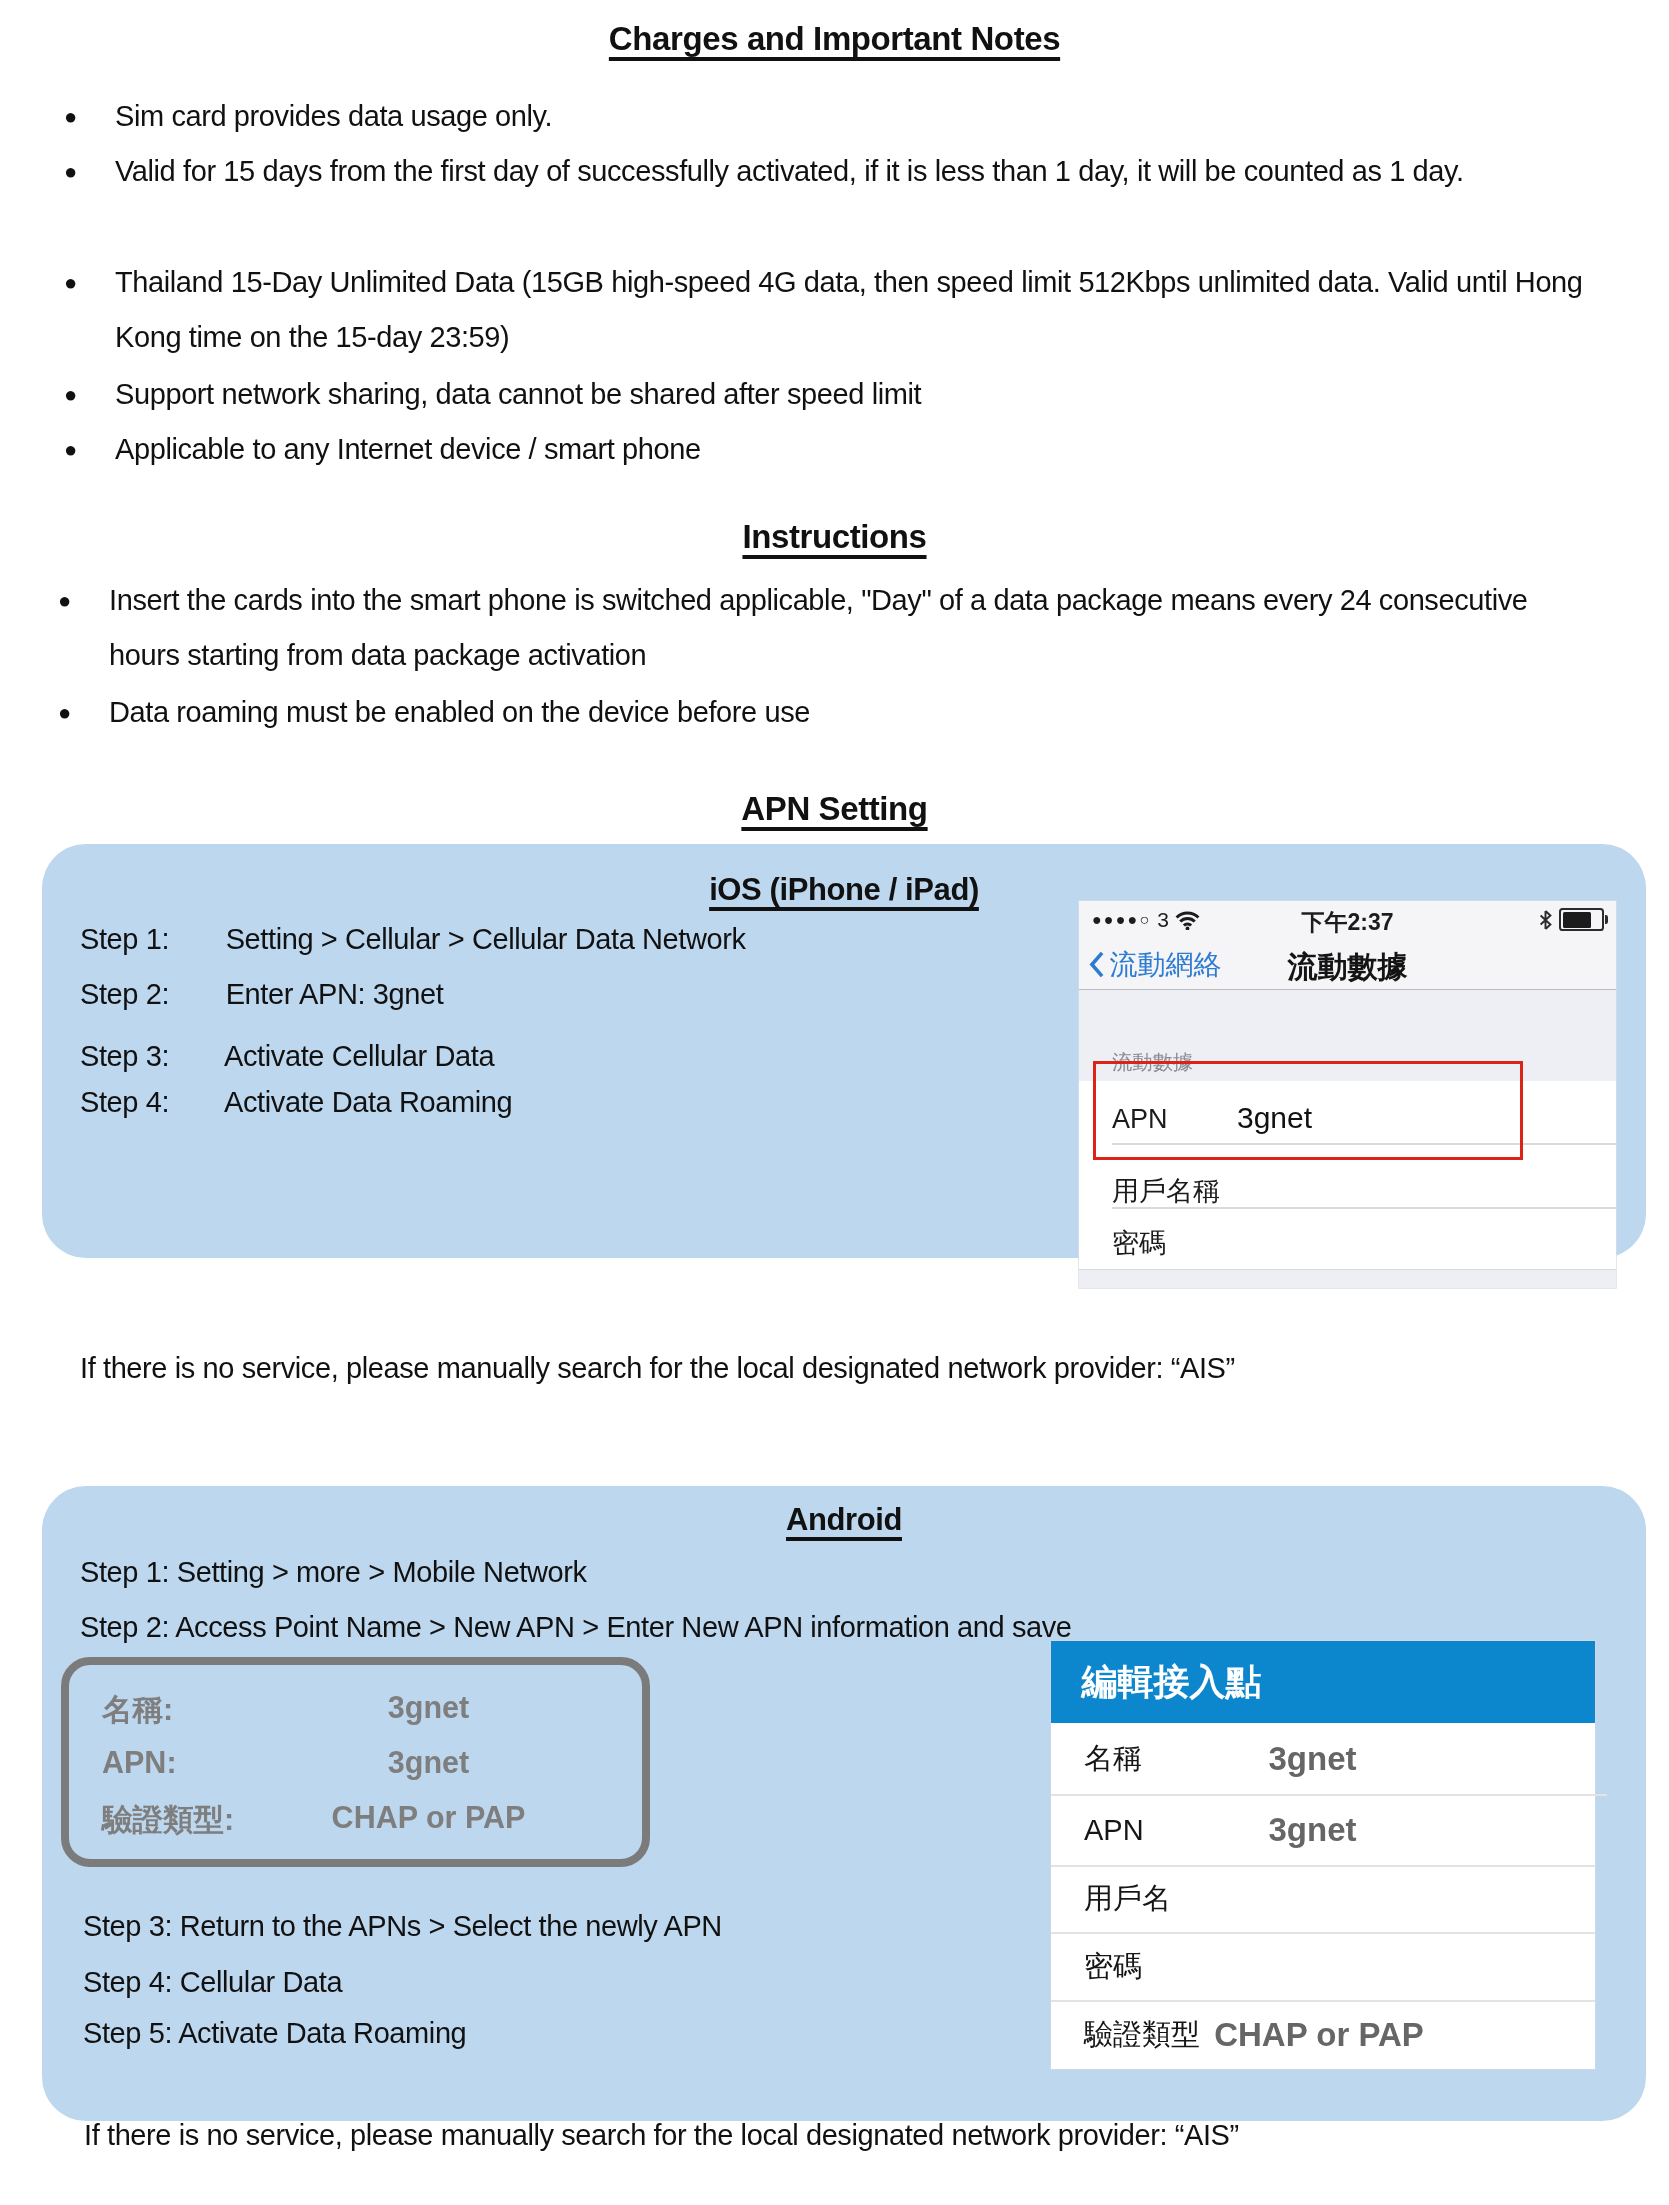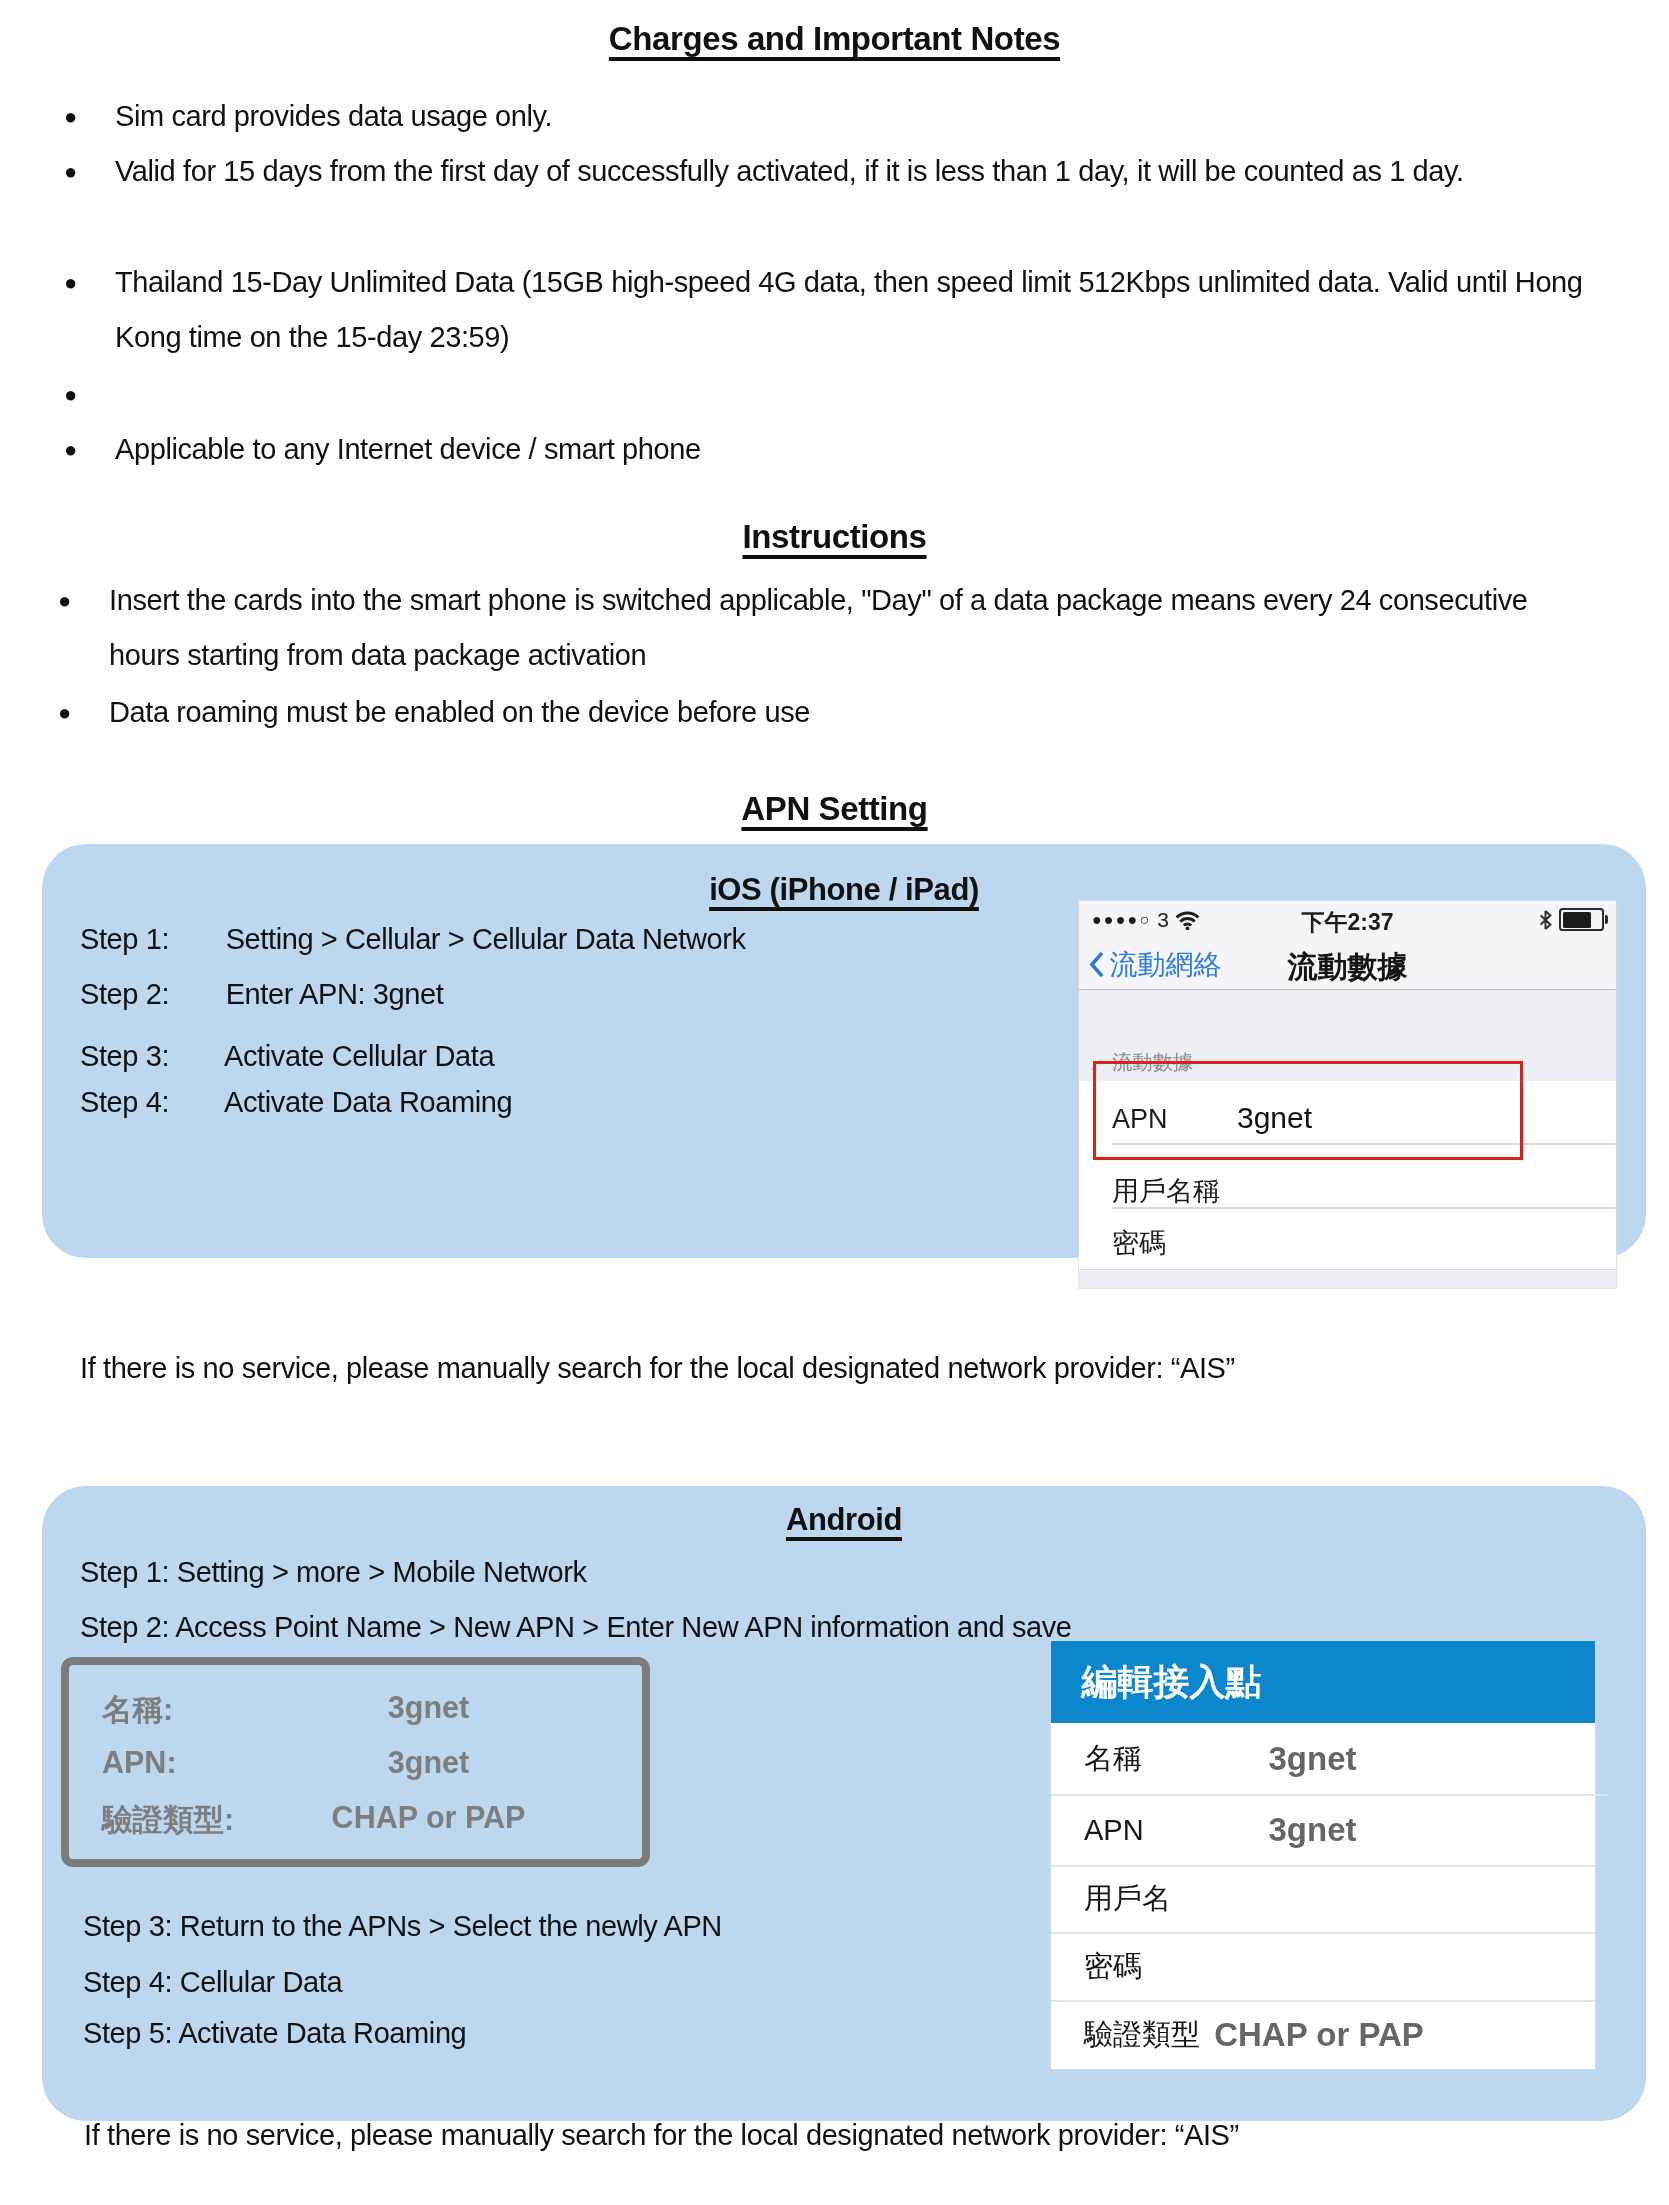--- a/index.html
+++ b/index.html
@@ -34,21 +34,21 @@
   
   .android-shot{background:#ffffff;box-shadow:0 0 0 0.7px #d2d9e2;}
   .an-header{background:#0c86cc;color:#ffffff;font-size:36px;font-weight:bold;
              display:flex;align-items:center;padding-left:30.5px;letter-spacing:0;}
   .an-row{position:absolute;left:0;width:100%;border-bottom:2.2px solid #e3e3e3;}
   .an-label{position:absolute;left:33px;top:50%;transform:translateY(-50%);
             font-size:29px;color:#161616;letter-spacing:0;}
   .an-value{position:absolute;left:109px;width:305px;top:50%;transform:translateY(-50%);
             text-align:center;font-size:33px;font-weight:bold;color:#666;letter-spacing:0;}
   
-  .inforect{border:8.7px solid #7b7b7b;border-radius:12px;}
+  .inforect{border:8.7px solid #7b7b7b;border-radius:29px;}
   .info-row{position:absolute;left:33px;width:522px;height:55px;}
   .info-label{position:absolute;left:0;top:0;font-size:30.5px;font-weight:bold;color:#7e7e7e;letter-spacing:0;}
   .info-value{position:absolute;left:174px;width:305px;top:0;text-align:center;
               font-size:30.5px;font-weight:bold;color:#7e7e7e;letter-spacing:0;}
   .battery{position:relative;width:41px;height:19px;border:2.2px solid #2b2b2b;border-radius:3.6px;}
   .battery .fill{position:absolute;left:1.5px;top:1.5px;bottom:1.5px;width:27.6px;background:#1c1c1c;border-radius:1.5px;}
   .battery .nub{position:absolute;right:-5.8px;top:5.1px;width:3.6px;height:8.7px;background:#2b2b2b;border-radius:0 2.2px 2.2px 0;}
 </style>
 </head>
 <body>
@@ -66,20 +66,21 @@
   <div class="abs bullet-row" style="top:144px;left:64px;width:1538px;">
     <span class="dot">●</span>
     <span class="btext">Valid for 15 days from the first day of successfully activated, if it is less than 1 day, it will be counted as 1 day.</span>
   </div>
   <div class="abs bullet-row" style="top:255px;left:64px;width:1538px;">
     <span class="dot">●</span>
     <span class="btext">Thailand 15-Day Unlimited Data (15GB high-speed 4G data, then speed limit 512Kbps unlimited data. Valid until Hong Kong time on the 15-day 23:59)</span>
   </div>
   <div class="abs bullet-row" style="top:367px;left:64px;width:1538px;">
     <span class="dot">●</span>
+    <span class="btext">Support network sharing, data cannot be shared after speed limit</span>
   </div>
   <div class="abs bullet-row" style="top:422px;left:64px;width:1538px;">
     <span class="dot">●</span>
     <span class="btext">Applicable to any Internet device / smart phone</span>
   </div>
 
   <div class="abs center sec-title" style="top:518px;">
     <span class="hu">Instructions</span>
   </div>
 

